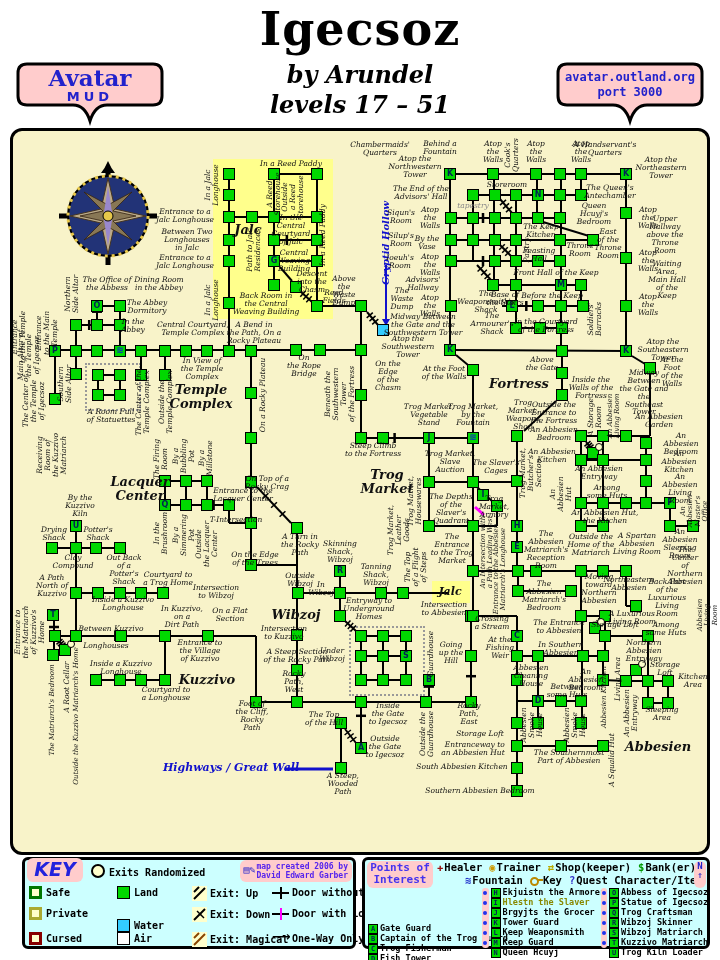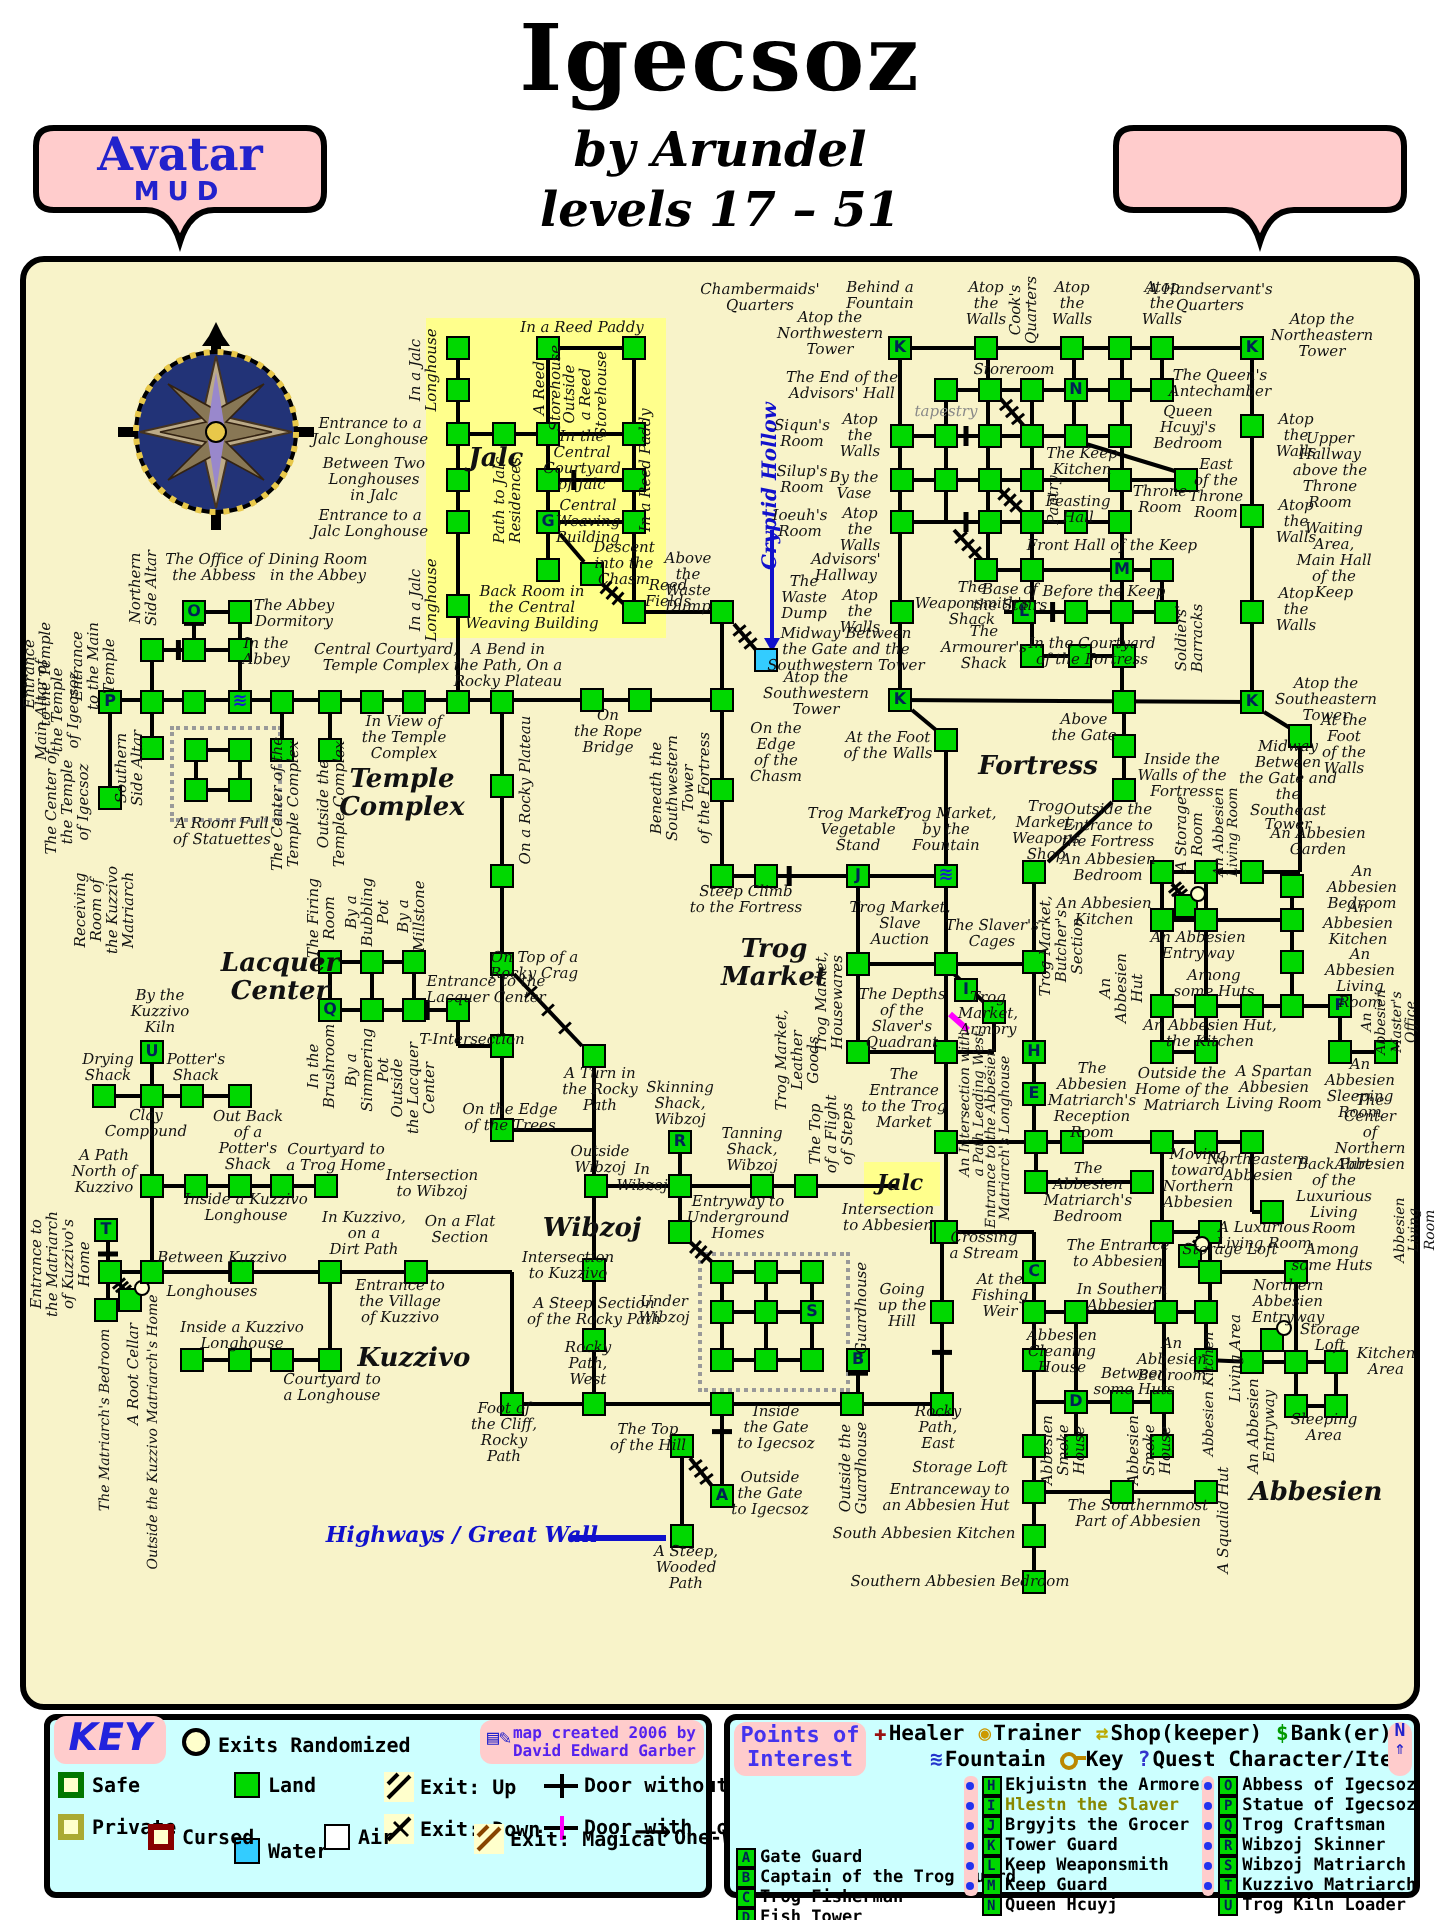--- a/index.html
+++ b/index.html
@@ -100,20 +100,24 @@
     <div class="txt">
         <div class="l1">Avatar</div>
     <div class="l2">MUD</div>
       </div>
   </div>
 
   <div class="shield" id="shield-right">
     <svg width="148" height="64">
       <path d="M11,2 H137 Q146,2 146,11 V34 Q146,43 137,43 H91 Q79,43 74,59 Q69,43 57,43 H11 Q2,43 2,34 V11 Q2,2 11,2 Z" fill="#FFCCCC" stroke="#000" stroke-width="3"></path>
     </svg>
+    <div class="txt">
+        <div class="l1">avatar.outland.org</div>
+    <div class="l2">port 3000</div>
+      </div>
   </div>
 
   <div id="map">
     <svg id="compass" style="left:40px;top:30px" width="110" height="110" viewBox="0 0 110 110">
       <line x1="55" y1="6" x2="55" y2="104" stroke="#000" stroke-width="5"></line>
       <line x1="6" y1="55" x2="104" y2="55" stroke="#000" stroke-width="5"></line>
       <path d="M55,0 L60,10 L55,8 L50,10 Z M55,2 L62,12 L48,12 Z" fill="#000"></path>
       <circle cx="55" cy="55" r="40" fill="#223377" stroke="#000" stroke-width="2"></circle>
       <circle cx="55" cy="55" r="40" fill="none" stroke="#E8C84A" stroke-width="3" stroke-dasharray="3,4"></circle>
       <polygon points="55,17 62,48 93,55 62,62 55,93 48,62 17,55 48,48" fill="#BBAA88" stroke="#443322" stroke-width="1"></polygon>
@@ -1080,21 +1084,21 @@
         <span class="kcell" style="left: 0px;"><span class="sw" style="background:#FFFFCC;border:3px solid #AAAA33"></span><span>Private</span></span>
         <span class="kcell" style="left: 88px; margin-top: 12px;"><span class="sw" style="background:#33CCFF;border:1.5px solid #000000"></span><span>Water</span></span>
         <span class="kcell" style="left: 163px;"><svg class="exit-ic" viewBox="0 0 15 15">
             <rect x="0" y="0" width="15" height="15" fill="#FFFFCC"></rect>
             <line x1="2" y1="13" x2="13" y2="2" stroke="#000000" stroke-width="2"></line>
             <line x1="5" y1="4" x2="9" y2="8" stroke="#000000" stroke-width="1.4"></line>
             <line x1="8" y1="7" x2="12" y2="11" stroke="#000000" stroke-width="1.4"></line>
           </svg><span>Exit: Down</span></span>
         <span class="kcell" style="left: 243px;"><span class="door-ic"><span class="hbar"></span><span class="vbar mag"></span></span><span>Door with Lock</span></span>
       </div>
-      <div class="key-row" style="top: 52px; width: 326px; margin-left: 45px;">
+      <div class="key-row" style="top: 72px; width: 326px;">
         <span class="kcell" style="left: 0px;"><span class="sw" style="background:#FFFFCC;border:3px solid #880000"></span><span>Cursed</span></span>
         <span class="kcell" style="left: 88px;"><span class="sw" style="background:#FFFFFF;border:1.5px solid #000000"></span><span>Air</span></span>
         <span class="kcell" style="left: 163px;"><svg class="exit-ic" viewBox="0 0 15 15">
             <rect x="0" y="0" width="15" height="15" fill="#FFFFCC"></rect>
             <line x1="2" y1="13" x2="13" y2="2" stroke="#884400" stroke-width="2"></line>
             <line x1="2" y1="6" x2="7" y2="1" stroke="#884400" stroke-width="2"></line>
           </svg><span>Exit: Magical</span></span>
         <span class="kcell" style="left: 243px;"><span class="door-ic"><span class="arr">⟶</span></span><span>One-Way Only</span></span>
       </div>
     </div>

